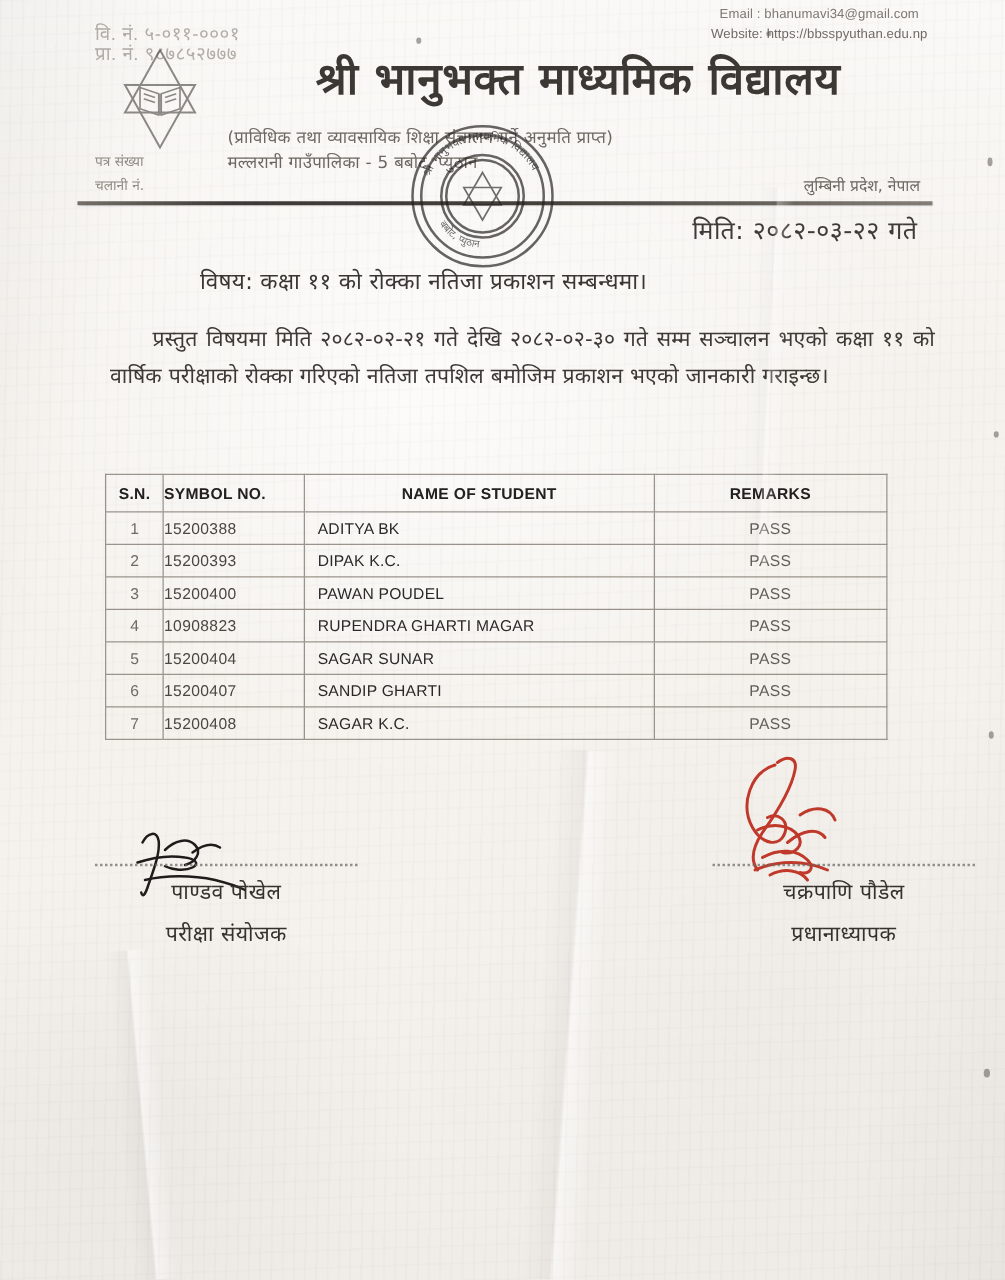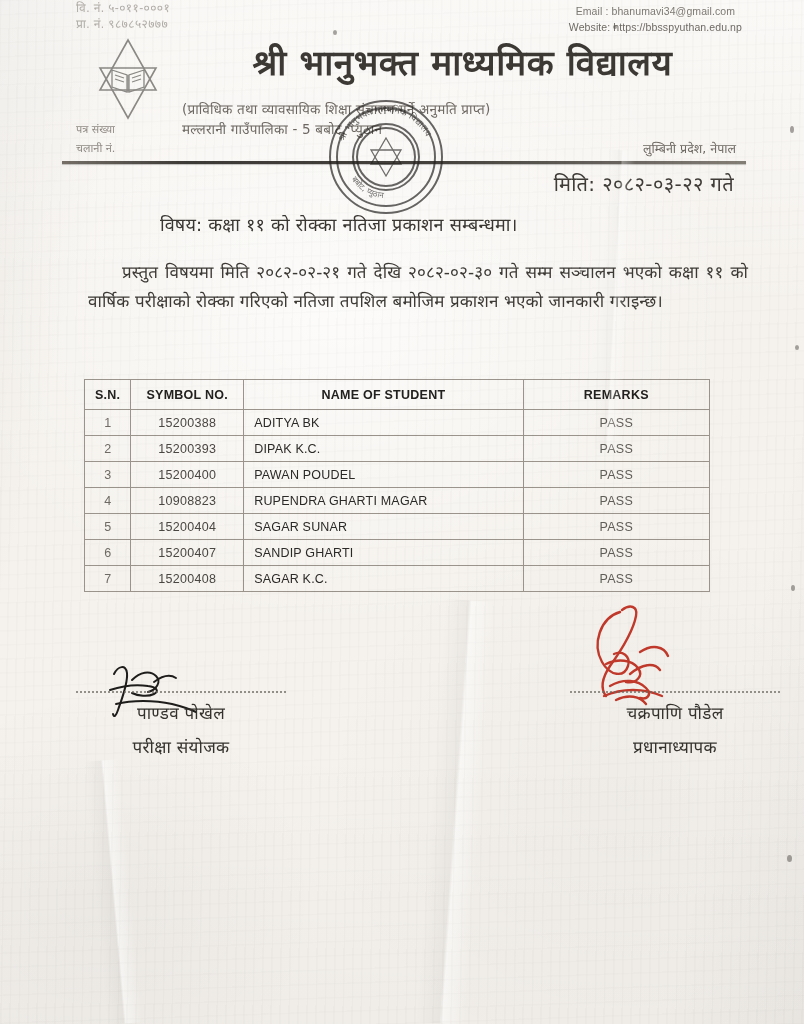--- a/index.html
+++ b/index.html
@@ -51,22 +51,22 @@
   .crease.c1 { left: 430px; top: 600px; width: 50px; height: 424px; transform: rotate(4deg); }
   .crease.c2 { left: 95px;  top: 760px; width: 36px; height: 264px; transform: rotate(-5deg); }
   .crease.c3 { left: 600px; top: 150px; width: 28px; height: 300px; transform: rotate(3deg); opacity: .6; }
 
   .speck { position: absolute; border-radius: 50%; background: #5d5a55; opacity: .55; pointer-events: none; }
 
   
   .letterhead { position: absolute; left: 0; top: 0; width: 804px; height: 168px; }
 
   .reg-lines {
-    position: absolute; left: 76px; top: 0;
-    font-size: 12px; color: #9a968f; letter-spacing: .4px;
+    position: absolute; left: 76px; top: 20px;
+    font-size: 15px; color: #9a968f; letter-spacing: .4px;
     line-height: 16px; opacity: .75;
   }
   .contact {
     position: absolute; right: 62px; top: 3px;
     text-align: center; font-size: 10.5px; color: #7d7973;
     line-height: 16px; letter-spacing: .1px;
   }
   .contact .l2 { color: #6e6a64; }
 
   .emblem { position: absolute; left: 82px; top: 36px; width: 92px; height: 86px; opacity: .62; }
@@ -136,21 +136,21 @@
     border: 1px solid #9a948c;
     padding: 0; height: 25px;
     font-weight: normal;
     margin-left: 36px;
   }
   table.results thead th {
     font-weight: 700; font-size: 12.5px;
     letter-spacing: .25px; color: #23211f; height: 29px;
   }
   .c-sn     { width: 46px;  text-align: center; }
-  .c-symbol { width: 114px; text-align: center; }
+  .c-symbol { width: 114px; text-align: left; }
   .c-name   { width: 276px; text-align: left; padding-left: 10px !important; }
   .c-remark { width: 190px; text-align: center; }
   td.c-sn     { color: #6f6a64; }
   td.c-symbol { color: #4a4743; letter-spacing: .3px; }
   td.c-name   { color: #2b2927; letter-spacing: .2px; }
   td.c-remark { color: #615d58; letter-spacing: .3px; }
   thead th.c-name { text-align: center; padding-left: 0 !important; }
 
   
   .sig-block { position: absolute; text-align: center; width: 230px; }

